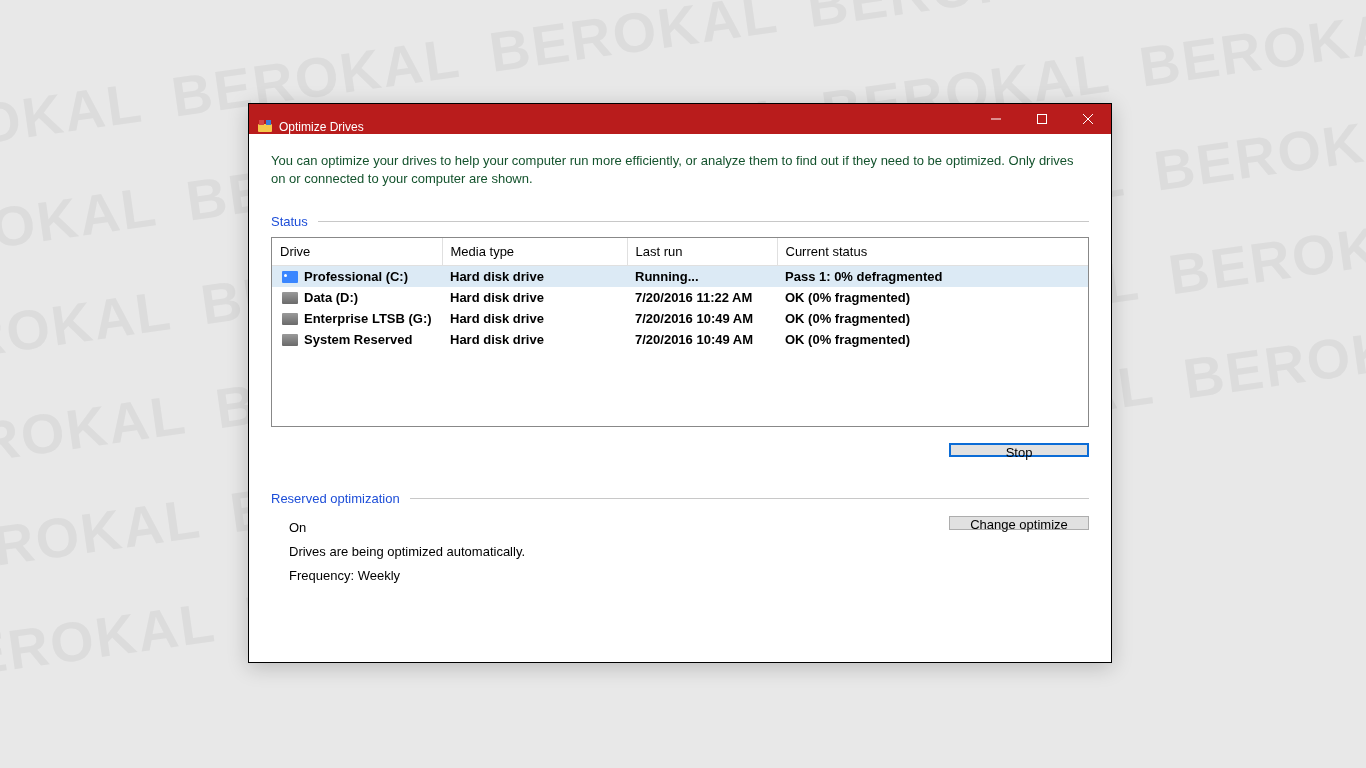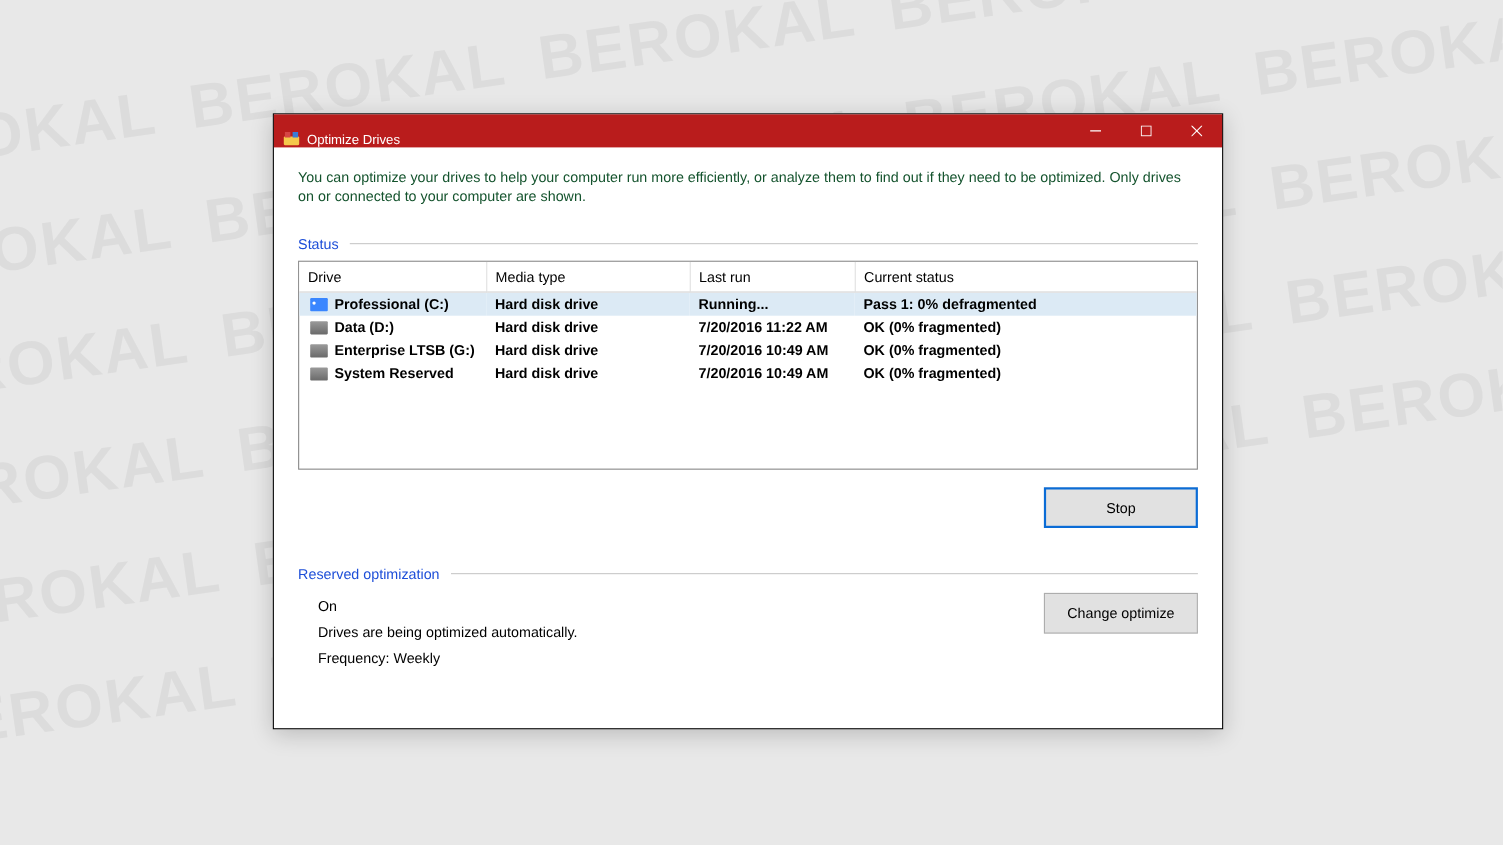--- a/index.html
+++ b/index.html
@@ -119,21 +119,21 @@
     }
 
     .btn-row {
       display: flex;
       justify-content: flex-end;
       gap: 8px;
       margin-top: 16px;
     }
     .btn {
       min-width: 140px;
-      height: 37px;
+      height: 14px;
       font-size: 13px;
       background: #e1e1e1;
       border: 1px solid #adadad;
       cursor: pointer;
       font-family: inherit;
     }
     .btn.primary {
       border: 2px solid #0b6cd6;
       background: #e1e1e1;
     }

